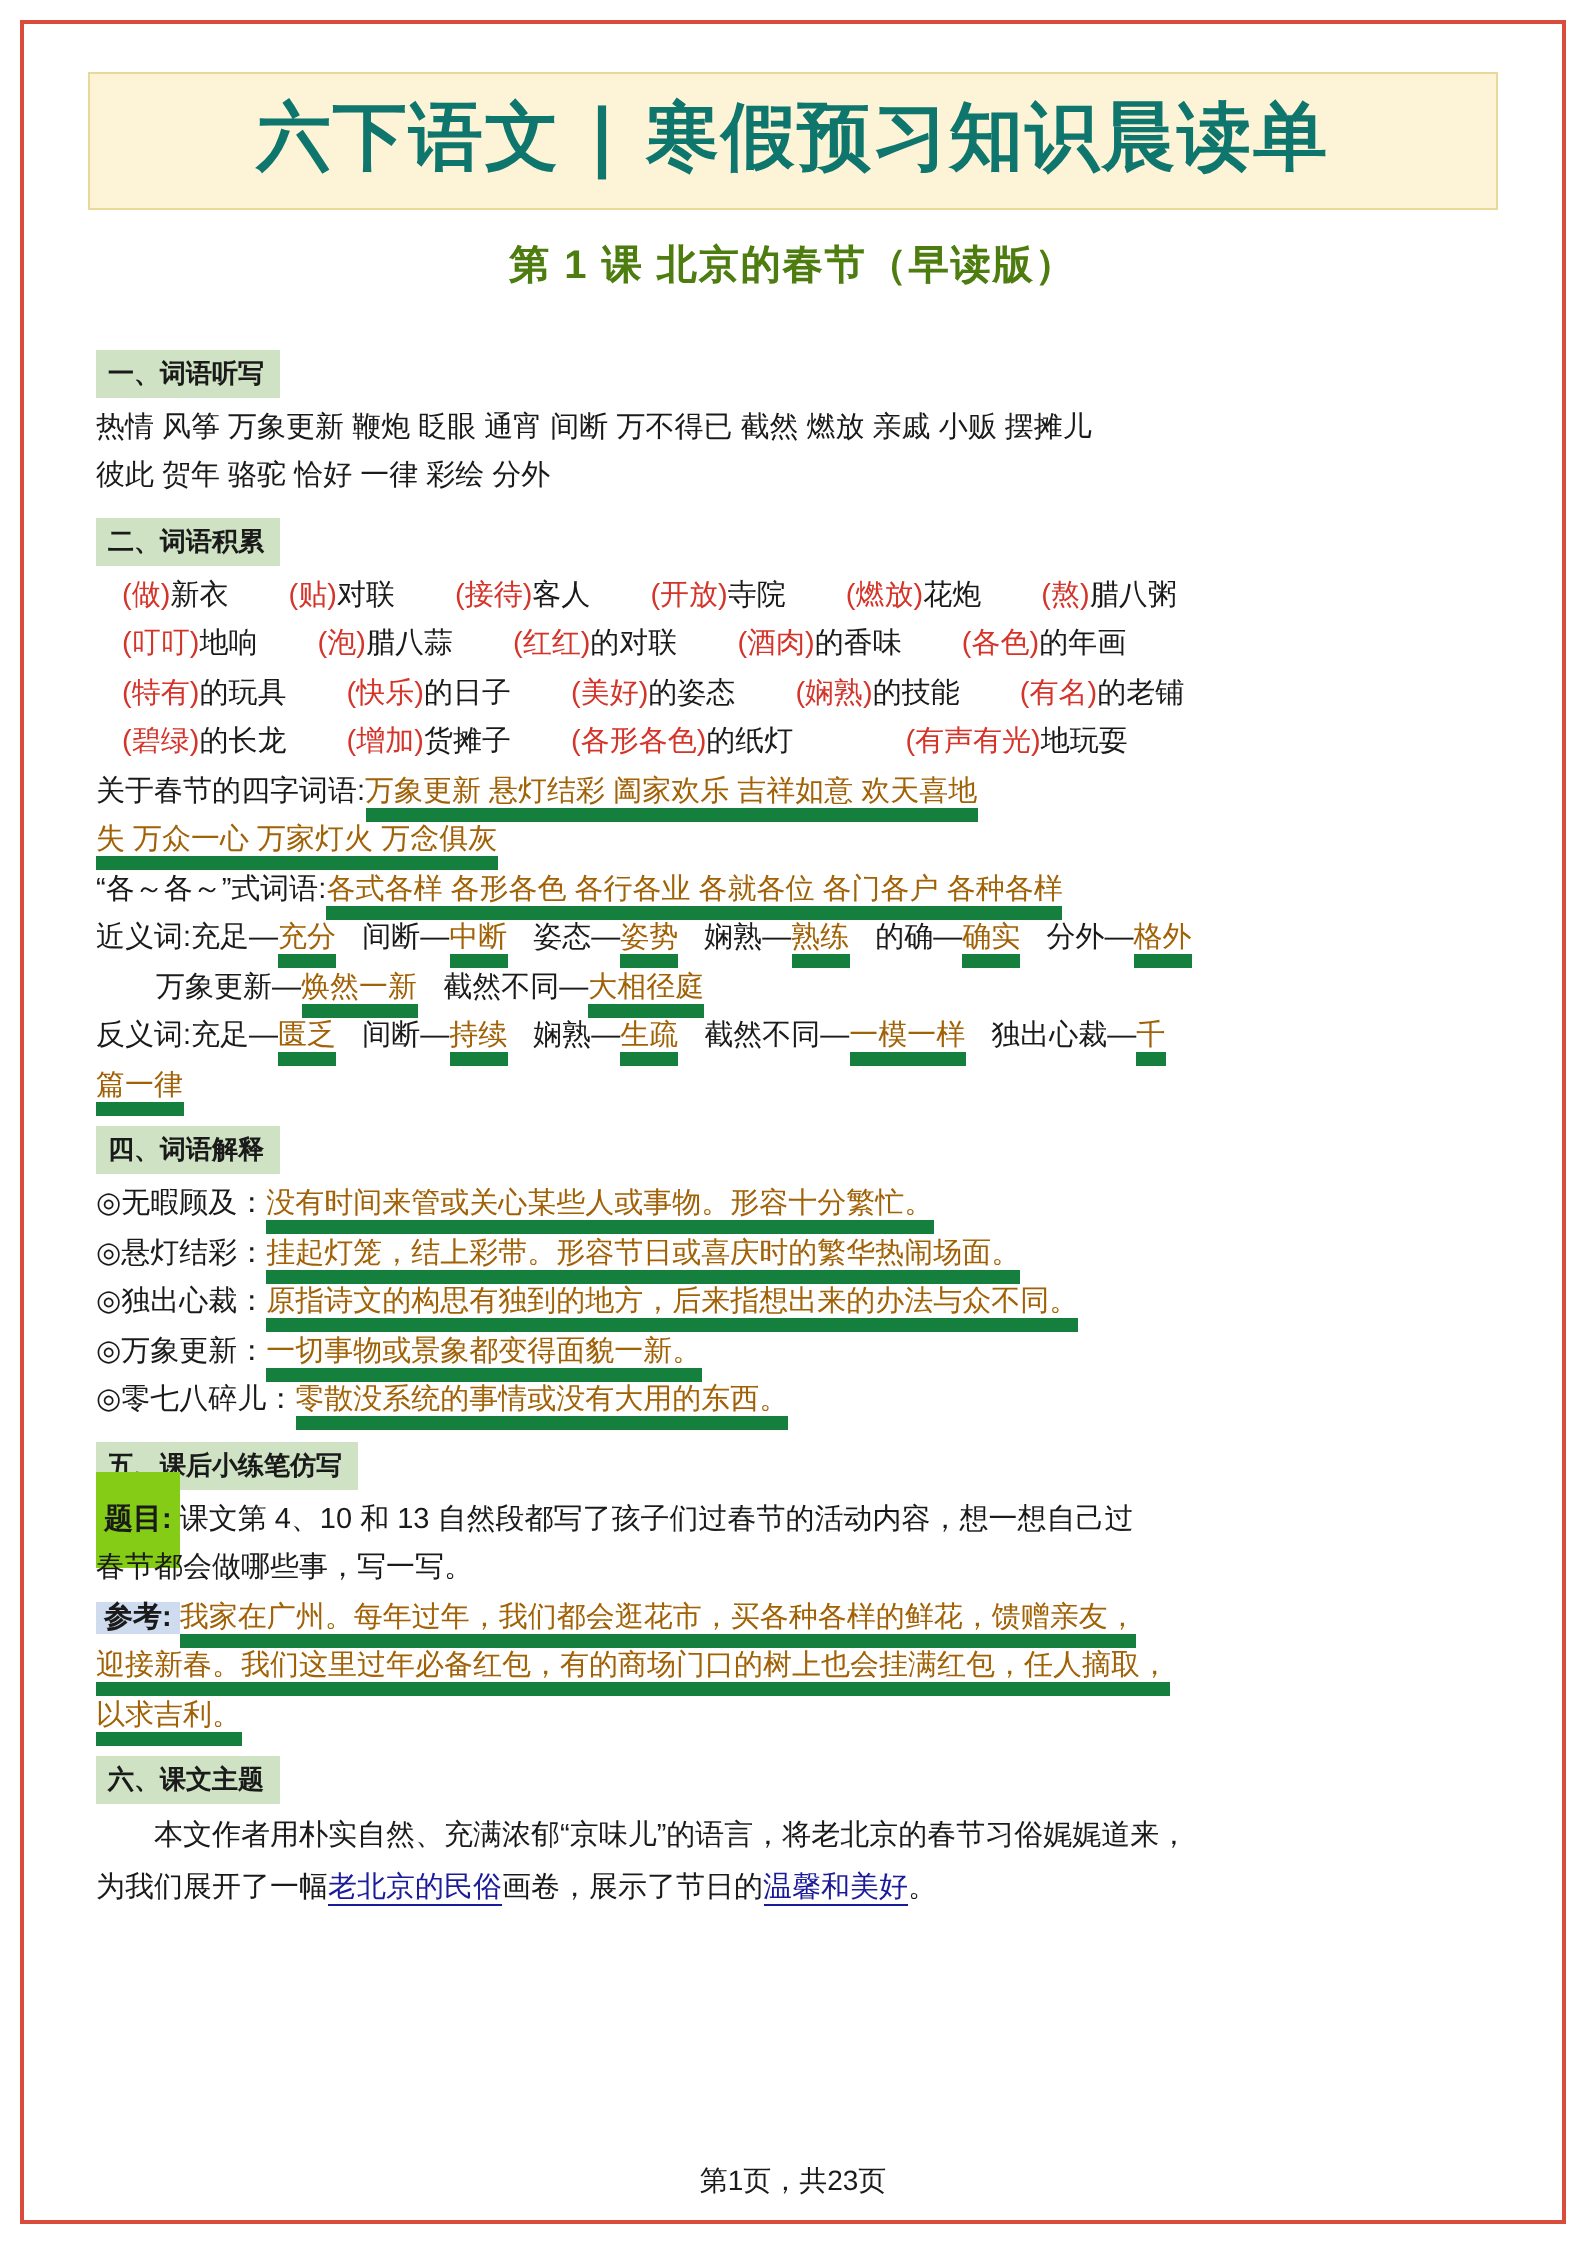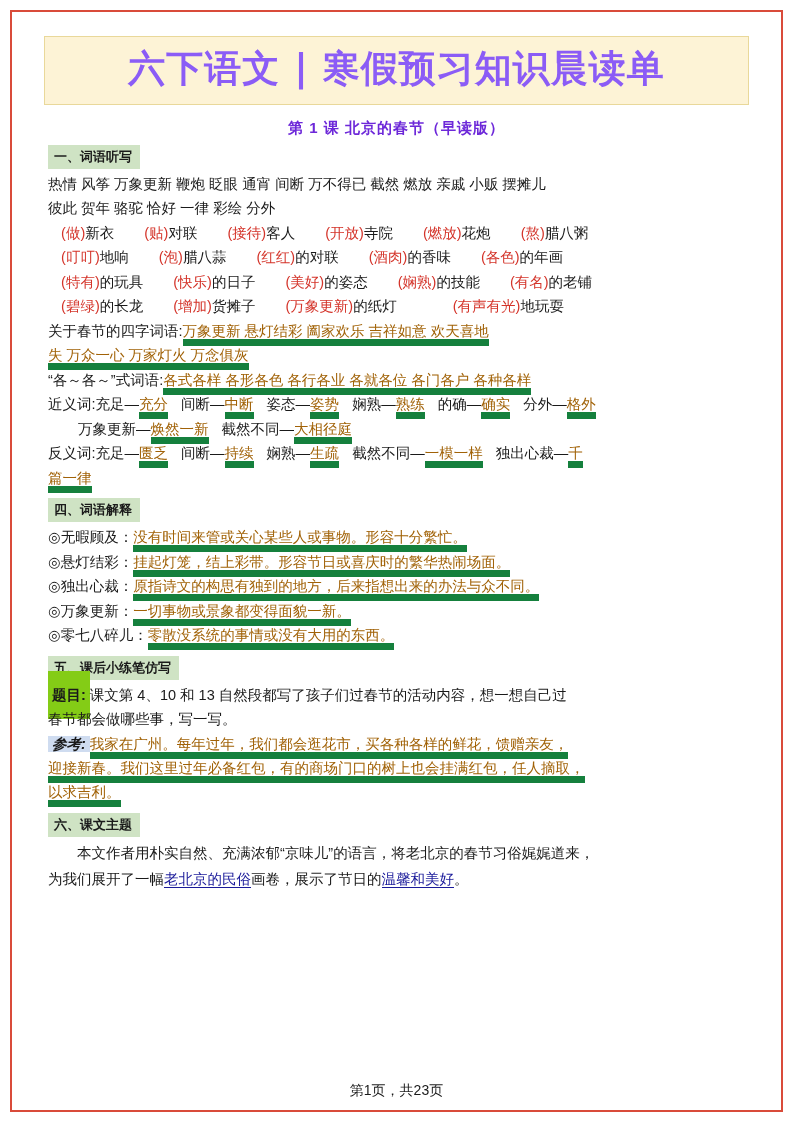--- a/index.html
+++ b/index.html
@@ -37,30 +37,30 @@
     margin: 14px 18px 0 18px;
     background: #fdf3d6;
     border: 1px solid #e9d89a;
     text-align: center;
     padding: 12px 4px 14px 4px;
   }
   .banner-title {
     font-family: "DejaVu Sans", sans-serif;
     font-size: 37px;
     font-weight: bold;
-    color: #8b5cf6;
+    color: #0f766e;
     letter-spacing: 1px;
     line-height: 1.1;
   }
   .lesson-title {
     text-align: center;
-    font-size: 15px;
-    font-weight: bold;
-    color: #6d28d9;
-    margin: 14px 0 0 0;
+    font-size: 20px;
+    font-weight: bold;
+    color: #4d7c0f;
+    margin: 14px 0 22px 0;
     letter-spacing: 1px;
   }
   .content {
     padding: 0 22px;
     font-size: 14.5px;
     line-height: 1.62;
   }
   .sec-head {
     display: inline-block;
     font-size: 13px;
@@ -83,21 +83,20 @@
   }
   .lbl-y {
     background: #84cc16;
     padding: 16px 4px;
     font-weight: bold;
   }
   .lbl-b {
     background: #cfdcf0;
     padding: 0 4px;
     font-weight: bold;
-    font-style: italic;
   }
   .brackets { color: #d4342a; }
   .sp-s { display: inline-block; width: 9px; }
   .gap { display: inline-block; width: 26px; }
   .footer {
     position: absolute;
     left: 0;
     right: 0;
     bottom: 22px;
     text-align: center;
@@ -120,20 +119,21 @@
   </div>
 
   <div class="lesson-title">第 1 课 北京的春节（早读版）</div>
 
   <div class="content">
 
     <div><span class="sec-head">一、词语听写</span></div>
     <div class="row">热情 风筝 万象更新 鞭炮 眨眼 通宵 间断 万不得已 截然 燃放 亲戚 小贩 摆摊儿</div>
     <div class="row">彼此 贺年 骆驼 恰好 一律 彩绘 分外</div>
 
+    <div><span class="sec-head">二、词语积累</span></div>
 
     <div class="row">
       <span class="sp-s"></span>
       <span class="brackets">(</span><span class="red">做</span><span class="brackets">)</span><span>新衣</span><span class="gap"></span>
       <span class="brackets">(</span><span class="red">贴</span><span class="brackets">)</span><span>对联</span><span class="gap"></span>
       <span class="brackets">(</span><span class="red">接待</span><span class="brackets">)</span><span>客人</span><span class="gap"></span>
       <span class="brackets">(</span><span class="red">开放</span><span class="brackets">)</span><span>寺院</span><span class="gap"></span>
       <span class="brackets">(</span><span class="red">燃放</span><span class="brackets">)</span><span>花炮</span><span class="gap"></span>
       <span class="brackets">(</span><span class="red">熬</span><span class="brackets">)</span><span>腊八粥</span>
     </div>
@@ -153,21 +153,21 @@
       <span class="brackets">(</span><span class="red">快乐</span><span class="brackets">)</span><span>的日子</span><span class="gap"></span>
       <span class="brackets">(</span><span class="red">美好</span><span class="brackets">)</span><span>的姿态</span><span class="gap"></span>
       <span class="brackets">(</span><span class="red">娴熟</span><span class="brackets">)</span><span>的技能</span><span class="gap"></span>
       <span class="brackets">(</span><span class="red">有名</span><span class="brackets">)</span><span>的老铺</span>
     </div>
 
     <div class="row">
       <span class="sp-s"></span>
       <span class="brackets">(</span><span class="red">碧绿</span><span class="brackets">)</span><span>的长龙</span><span class="gap"></span>
       <span class="brackets">(</span><span class="red">增加</span><span class="brackets">)</span><span>货摊子</span><span class="gap"></span>
-      <span class="brackets">(</span><span class="red">万象更新</span><span class="brackets">)</span><span>的纸灯</span><span class="gap"></span><span class="gap"></span>
+      <span class="brackets">(</span><span class="red">各形各色</span><span class="brackets">)</span><span>的纸灯</span><span class="gap"></span><span class="gap"></span>
       <span class="brackets">(</span><span class="red">有声有光</span><span class="brackets">)</span><span>地玩耍</span>
     </div>
 
     <div class="row">
       <span>关于春节的四字词语:</span><span class="red-u">万象更新  悬灯结彩  阖家欢乐  吉祥如意  欢天喜地</span>
     </div>
     <div class="row">
       <span class="red-u">失  万众一心    万家灯火    万念俱灰</span>
     </div>
     <div class="row">

